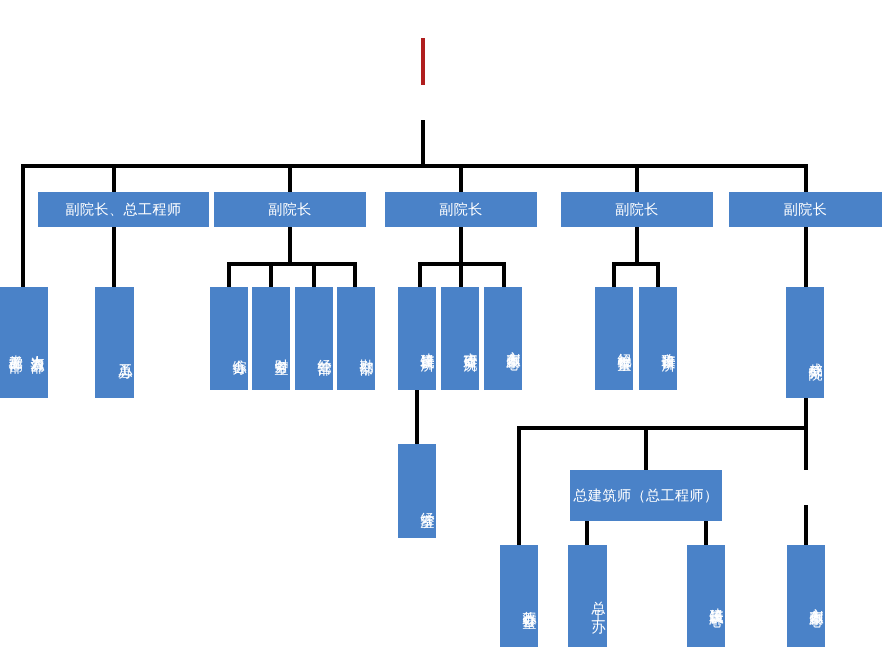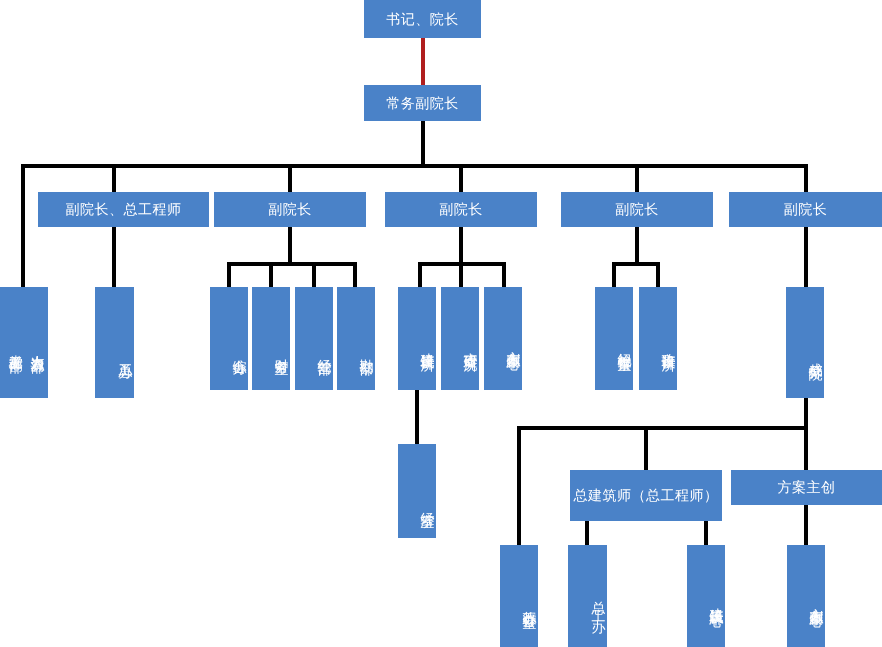--- a/index.html
+++ b/index.html
@@ -102,23 +102,21 @@
   <div class="conn" style="left:517px; top:426px; width:291px; height:4px;"></div>
   <div class="conn" style="left:517px; top:426px; width:4px; height:119px;"></div>
   <div class="conn" style="left:644px; top:426px; width:4px; height:44px;"></div>
   <div class="conn" style="left:804px; top:426px; width:4px; height:44px;"></div>
 
   <div class="conn" style="left:585px; top:505px; width:4px; height:40px;"></div>
   <div class="conn" style="left:704px; top:505px; width:4px; height:40px;"></div>
 
   <div class="conn" style="left:804px; top:505px; width:4px; height:40px;"></div>
 
-  <div class="node horiz" style="left:364px; top:0px; width:117px; height:38px;">书记、院长</div>
 
-  <div class="node horiz" style="left:364px; top:85px; width:117px; height:36px;">常务副院长</div>
 
   <div class="node horiz" style="left:38px; top:192px; width:171px; height:35px;">副院长、总工程师</div>
 
   <div class="node horiz" style="left:214px; top:192px; width:152px; height:35px;">副院长</div>
 
   <div class="node horiz" style="left:385px; top:192px; width:152px; height:35px;">副院长</div>
 
   <div class="node horiz" style="left:561px; top:192px; width:152px; height:35px;">副院长</div>
 
   <div class="node horiz" style="left:729px; top:192px; width:153px; height:35px;">副院长</div>
@@ -145,21 +143,20 @@
   <div class="node vert" style="left:398px; top:444px; width:38px; height:94px; padding-top:22px;">经济室</div>
 
   <div class="node vert" style="left:595px; top:287px; width:38px; height:103px; padding-top:12px;">纪检督察室</div>
 
   <div class="node vert" style="left:639px; top:287px; width:38px; height:103px; padding-top:12px;">市政设计所</div>
 
   <div class="node vert" style="left:786px; top:287px; width:38px; height:111px; padding-top:22px;">成都分院</div>
 
   <div class="node horiz" style="left:570px; top:470px; width:152px; height:51px;">总建筑师（总工程师）</div>
 
-  <div class="node horiz" style="left:731px; top:470px; width:151px; height:35px;">方案主创</div>
 
   <div class="node vert" style="left:500px; top:545px; width:38px; height:102px; padding-top:12px;">行政办公室</div>
 
   <div class="node vert spaced" style="left:568px; top:545px; width:39px; height:102px; padding-top:16px;">总工办</div>
 
   <div class="node vert" style="left:687px; top:545px; width:38px; height:102px; padding-top:8px;">建筑设计中心</div>
 
   <div class="node vert" style="left:787px; top:545px; width:38px; height:102px; padding-top:8px;">方案创作中心</div>
 
 </div>

